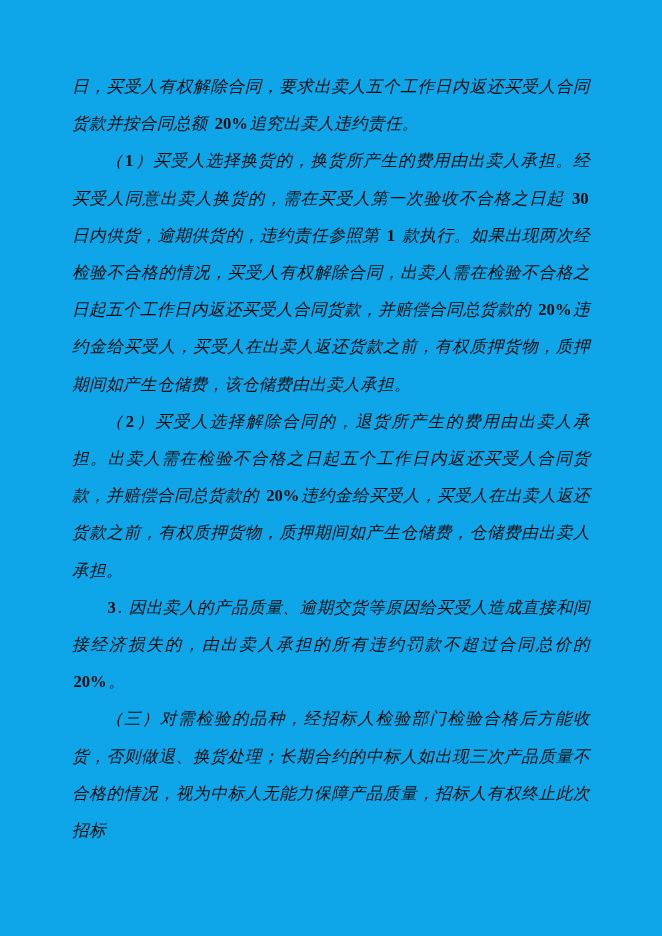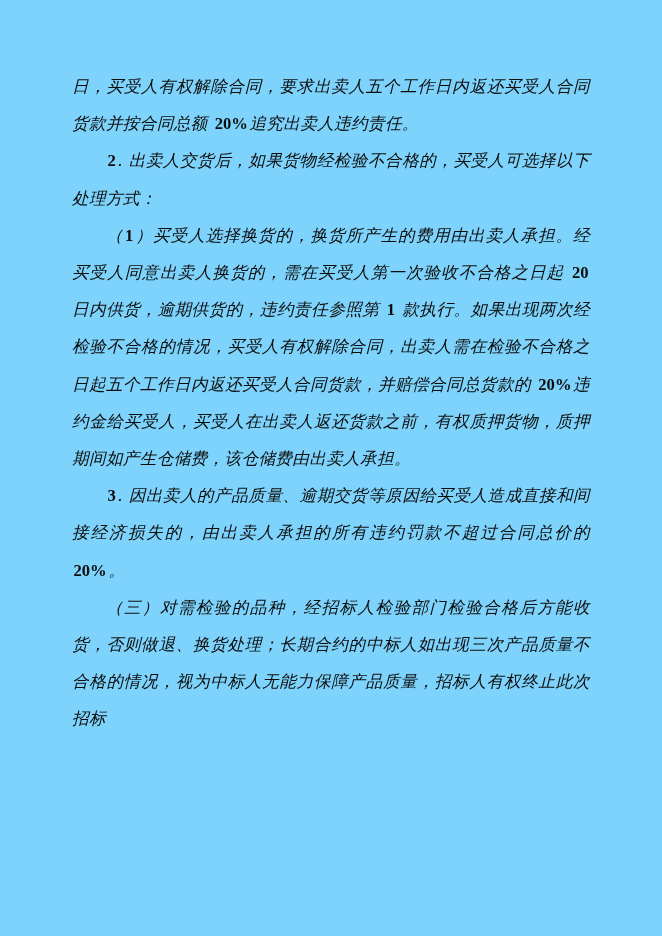--- a/index.html
+++ b/index.html
@@ -7,21 +7,21 @@
     padding: 0;
     background: #ffffff;
   }
   body {
     font-family: "DejaVu Serif", serif;
   }
   .page {
     position: relative;
     width: 662px;
     height: 936px;
-    background: #7dd3fc;
+    background: #0ea5e9;
     overflow: hidden;
     box-sizing: border-box;
   }
   .doc-body {
     position: absolute;
     left: 72px;
     top: 68px;
     width: 518px;
   }
   .para {
@@ -48,18 +48,18 @@
     padding: 0 1.5px;
   }
 </style>
 </head>
 <body>
 
 <div class="page">
   <div class="doc-body" id="doc-body">
 
   <p class="para">日，买受人有权解除合同，要求出卖人五个工作日内返还买受人合同货款并按合同总额 <span class="lat">20%</span>追究出卖人违约责任。</p>
-      <p class="para indent"><span class="lat">2</span>. 出卖人交货后，如果货物经检验不合格的，买受人可选择以下处理方式：</p>
-      <p class="para indent">（<span class="lat">1</span>）买受人选择换货的，换货所产生的费用由出卖人承担。经买受人同意出卖人换货的，需在买受人第一次验收不合格之日起 <span class="lat">20</span> 日内供货，逾期供货的，违约责任参照第 <span class="lat">1</span> 款执行。如果出现两次经检验不合格的情况，买受人有权解除合同，出卖人需在检验不合格之日起五个工作日内返还买受人合同货款，并赔偿合同总货款的 <span class="lat">20%</span>违约金给买受人，买受人在出卖人返还货款之前，有权质押货物，质押期间如产生仓储费，该仓储费由出卖人承担。</p>
+      <p class="para indent">（<span class="lat">1</span>）买受人选择换货的，换货所产生的费用由出卖人承担。经买受人同意出卖人换货的，需在买受人第一次验收不合格之日起 <span class="lat">30</span> 日内供货，逾期供货的，违约责任参照第 <span class="lat">1</span> 款执行。如果出现两次经检验不合格的情况，买受人有权解除合同，出卖人需在检验不合格之日起五个工作日内返还买受人合同货款，并赔偿合同总货款的 <span class="lat">20%</span>违约金给买受人，买受人在出卖人返还货款之前，有权质押货物，质押期间如产生仓储费，该仓储费由出卖人承担。</p>
+      <p class="para indent">（<span class="lat">2</span>）买受人选择解除合同的，退货所产生的费用由出卖人承担。出卖人需在检验不合格之日起五个工作日内返还买受人合同货款，并赔偿合同总货款的 <span class="lat">20%</span>违约金给买受人，买受人在出卖人返还货款之前，有权质押货物，质押期间如产生仓储费，仓储费由出卖人承担。</p>
       <p class="para indent"><span class="lat">3</span>. 因出卖人的产品质量、逾期交货等原因给买受人造成直接和间接经济损失的，由出卖人承担的所有违约罚款不超过合同总价的 <span class="lat">20%</span>。</p>
       <p class="para indent">（三）对需检验的品种，经招标人检验部门检验合格后方能收货，否则做退、换货处理；长期合约的中标人如出现三次产品质量不合格的情况，视为中标人无能力保障产品质量，招标人有权终止此次招标</p>
     </div>
 </div>
 
 </body></html>

